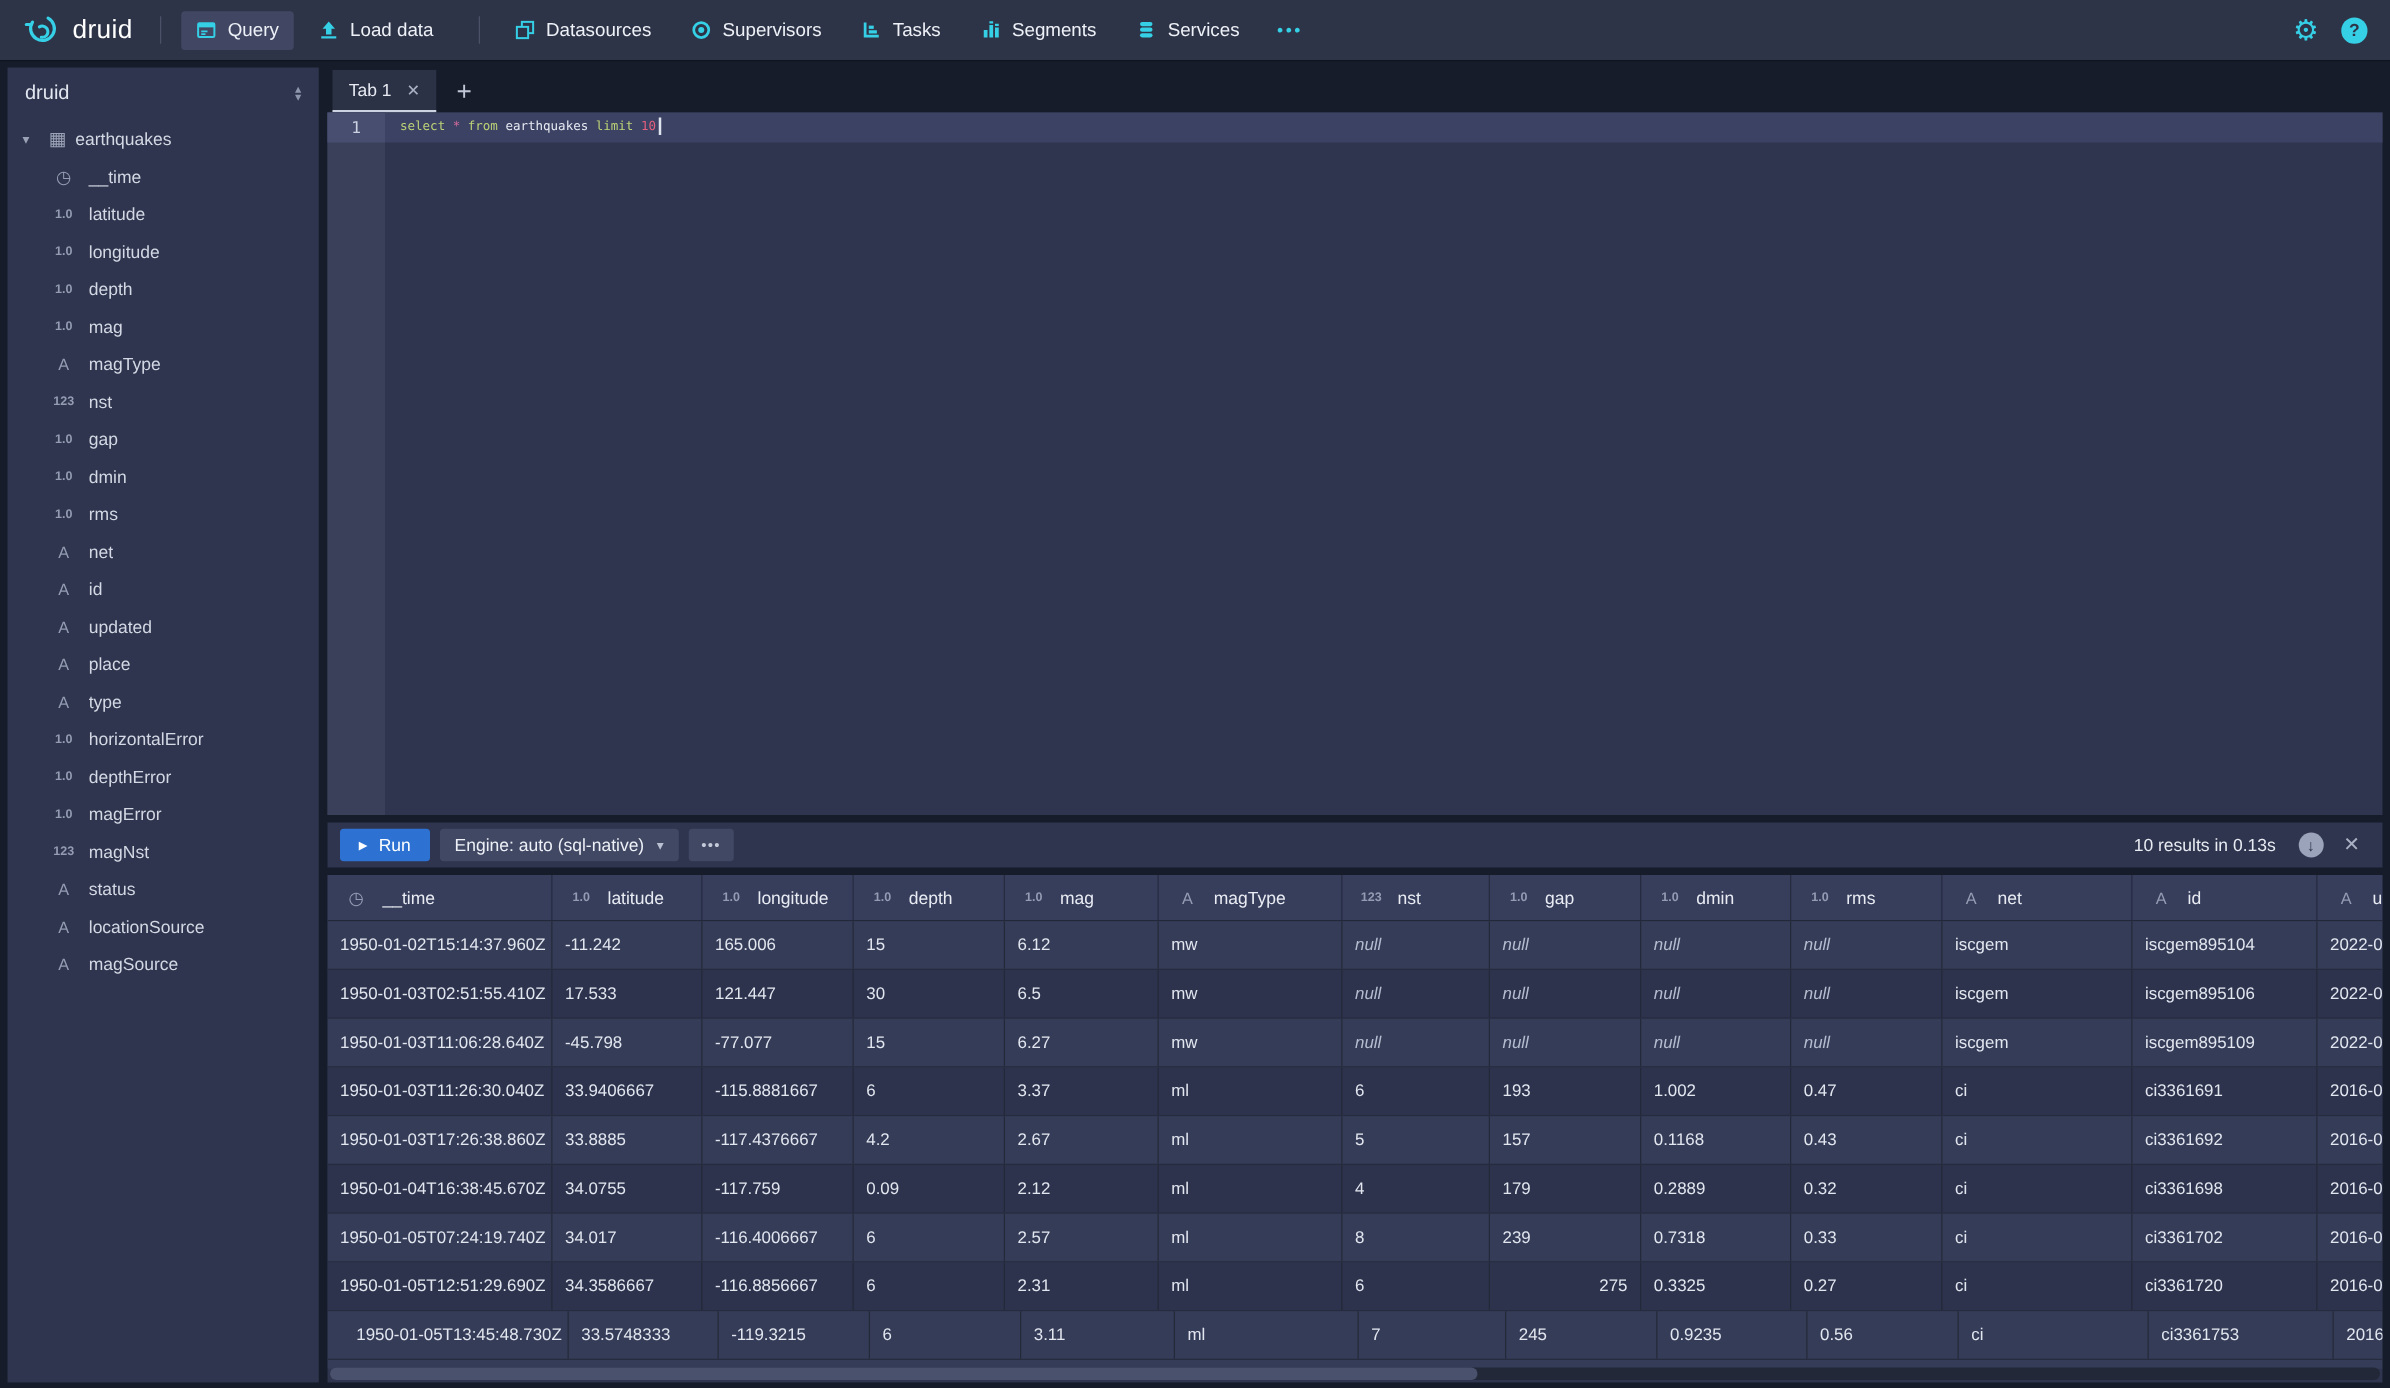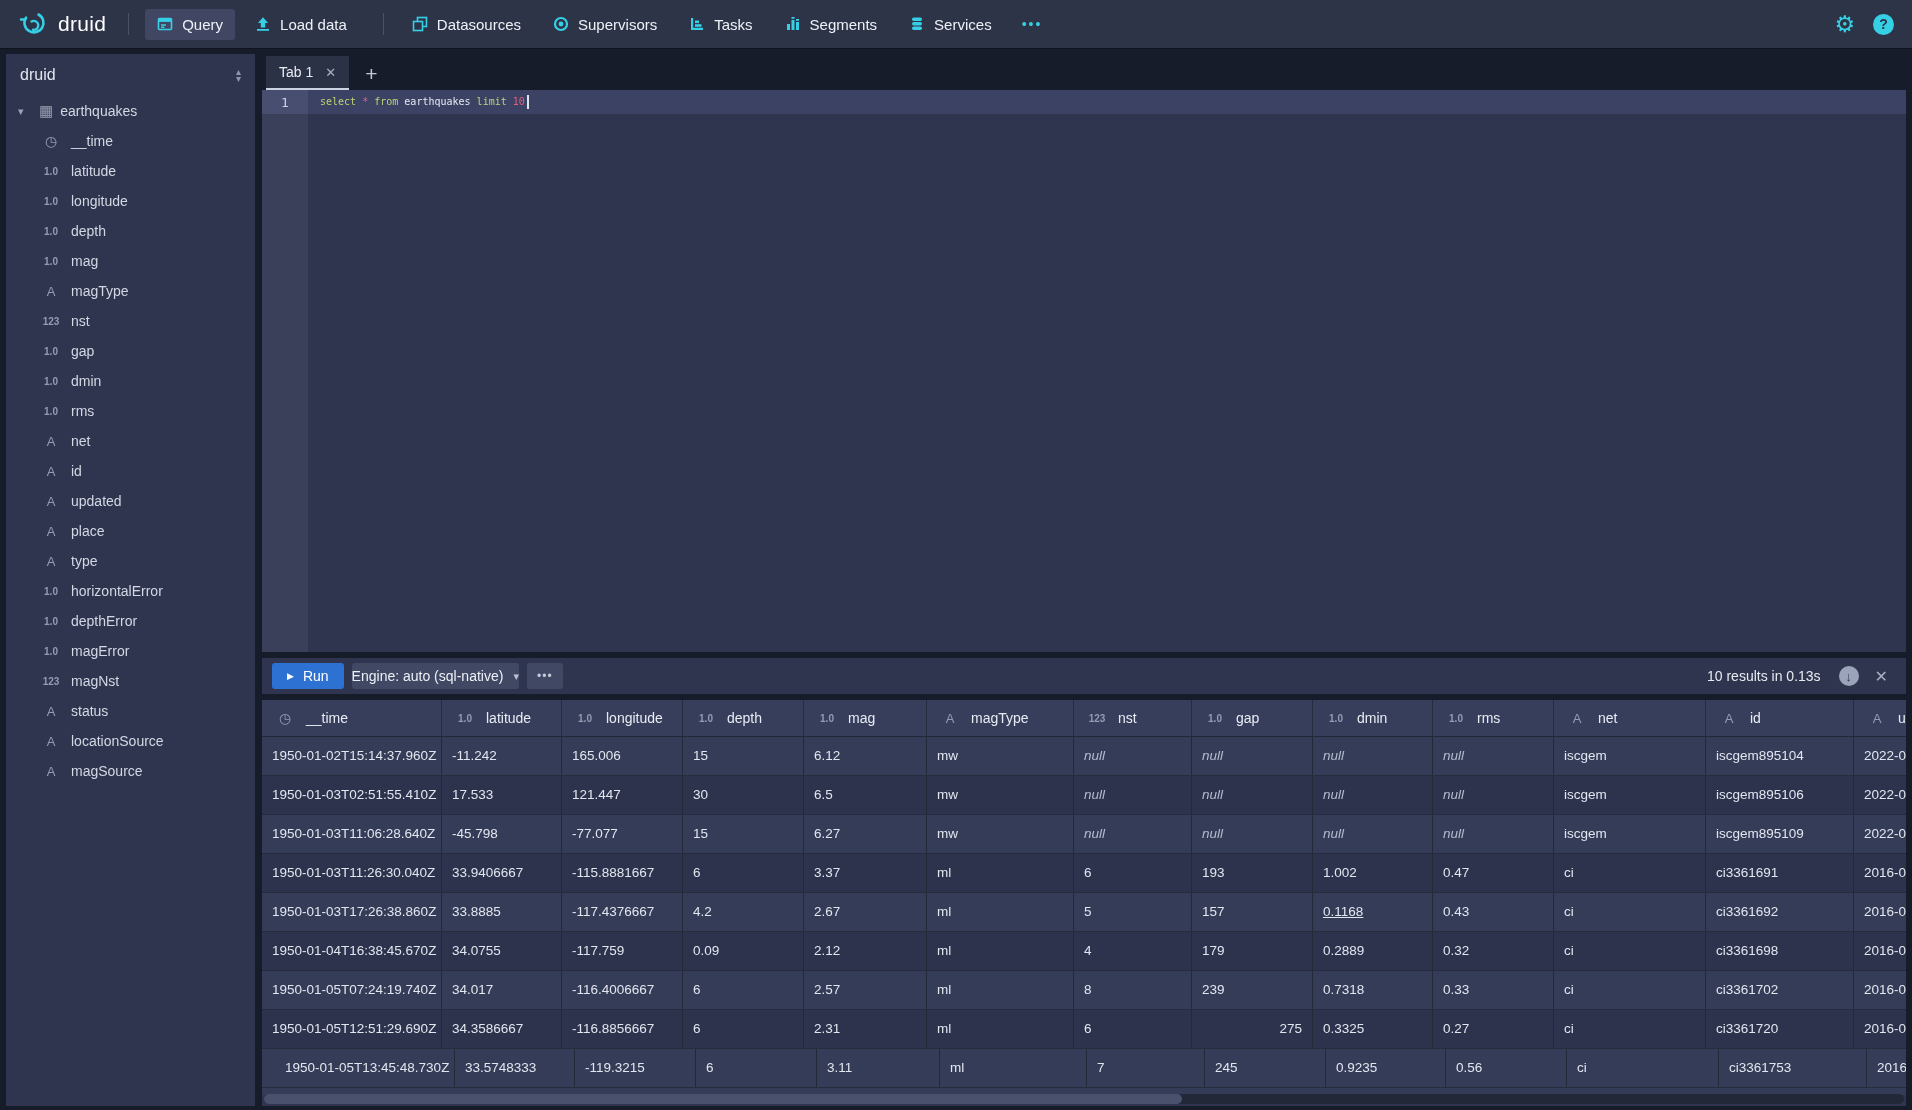--- a/index.html
+++ b/index.html
@@ -81,21 +81,21 @@
   .runbar{
     position:absolute; left:262px; right:6px; top:658px; height:36px; background:#2f354e;
     display:flex; align-items:center; padding:0 10px; gap:8px;
   }
   .run-btn{
     background:#2d72d2; color:#ffffff; height:26px; padding:0 15px; border-radius:3px;
     display:flex; align-items:center; gap:9px; font-size:14px; cursor:pointer;
   }
   .play{font-size:9px;}
   .engine-btn{
-    background:#414864; color:#edf0f6; height:26px; padding:0 0; border-radius:3px;
+    background:#414864; color:#edf0f6; height:26px; padding:0 12px; border-radius:3px;
     display:flex; align-items:center; gap:10px; font-size:14px; cursor:pointer;
   }
   .caret-down{color:#b9c0d2; font-size:11px;}
   .more-btn{
     background:#414864; width:36px; height:26px; border-radius:3px; color:#c4cad9;
     display:flex; align-items:center; justify-content:center; font-size:12px; letter-spacing:1px; cursor:pointer;
   }
   .spacer{flex:1;}
   .results-count{color:#e8ebf2; font-size:14px; margin-right:10px;}
   .dl-icon{width:20px; height:20px; border-radius:50%; background:#9aa3ba; color:#2f354e;
@@ -480,21 +480,21 @@
       </div>
       <div class="tr odd">
         <div class="td" style="width: 180px;">1950-01-03T17:26:38.860Z</div>
         <div class="td" style="width: 120px;">33.8885</div>
         <div class="td" style="width: 121px;">-117.4376667</div>
         <div class="td" style="width: 121px;">4.2</div>
         <div class="td" style="width: 123px;">2.67</div>
         <div class="td" style="width: 147px;">ml</div>
         <div class="td" style="width: 118px;">5</div>
         <div class="td" style="width: 121px;">157</div>
-        <div class="td" style="width: 120px; text-decoration: underline;">0.1168</div>
+        <div class="td" style="width: 120px;">0.1168</div>
         <div class="td" style="width: 121px;">0.43</div>
         <div class="td" style="width: 152px;">ci</div>
         <div class="td" style="width: 148px;">ci3361692</div>
         <div class="td" style="width: 140px;">2016-0</div>
       </div>
       <div class="tr even">
         <div class="td" style="width: 180px;">1950-01-04T16:38:45.670Z</div>
         <div class="td" style="width: 120px;">34.0755</div>
         <div class="td" style="width: 121px;">-117.759</div>
         <div class="td" style="width: 121px;">0.09</div>

